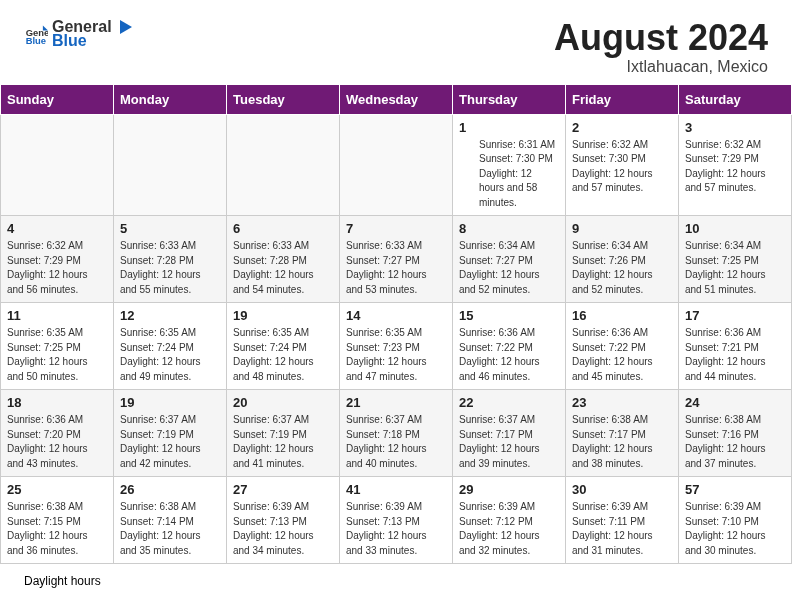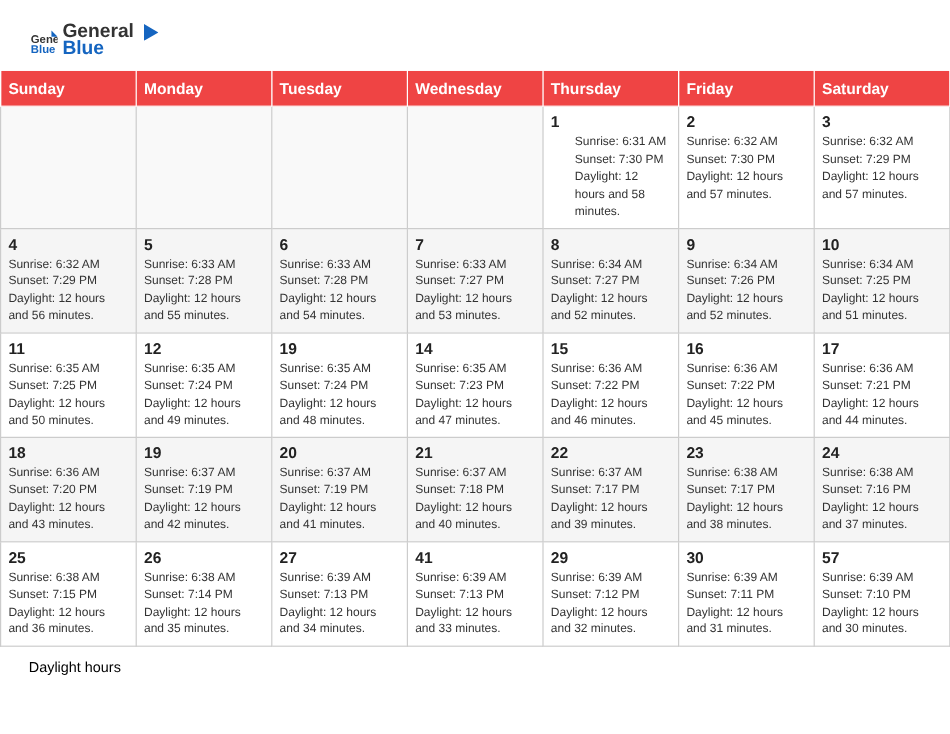--- a/index.html
+++ b/index.html
@@ -39,21 +39,21 @@
     .title-location {
       font-size: 16px;
       color: #444;
     }
     .calendar {
       width: 100%;
       border-collapse: collapse;
       margin: 0 0 0 0;
     }
     .calendar th {
-      background: #ef4444;
+      background: #701a75;
       color: #fff;
       font-size: 13px;
       font-weight: bold;
       padding: 7px 6px;
       text-align: left;
       border: 1px solid #fff;
     }
     .calendar td {
       border: 1px solid #ccc;
       vertical-align: top;
@@ -105,20 +105,22 @@
       <div style="display:flex;align-items:center;gap:2px;">
         <span class="logo-general" style="font-size:16px;font-weight:bold;color:#333;">General</span>
         <svg width="18" height="14" viewBox="0 0 18 14">
           <polygon points="6,0 18,7 6,14" fill="#1565c0"></polygon>
         </svg>
       </div>
       <span class="logo-blue" style="font-size:16px;font-weight:bold;color:#1565c0;display:block;margin-top:-4px;">Blue</span>
     </div>
   </div>
   <div class="title-block">
+    <div class="title-month">August 2024</div>
+    <div class="title-location">Ixtlahuacan, Mexico</div>
   </div>
 </div>
 
 <table class="calendar">
   <thead>
     <tr>
     <th>Sunday</th>
         <th>Monday</th>
         <th>Tuesday</th>
         <th>Wednesday</th>

